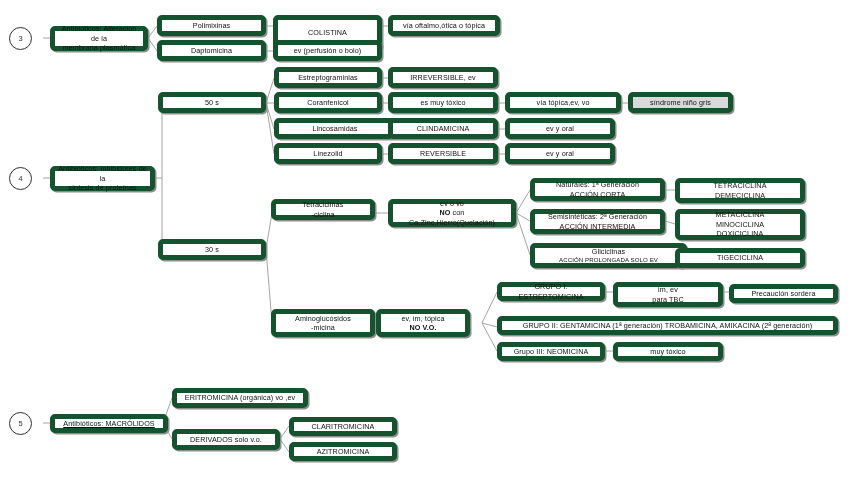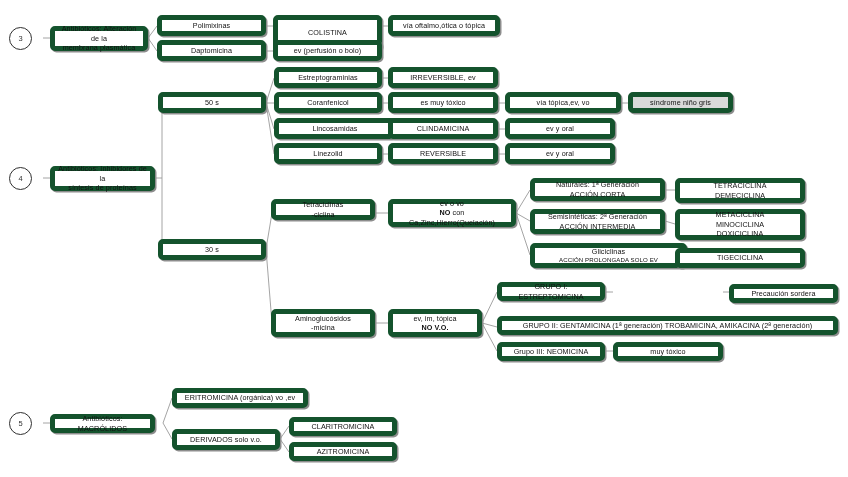--- a/index.html
+++ b/index.html
@@ -190,36 +190,42 @@
     </span>
   </div>
   <div class="node" style="left:675px;top:248px;width:130px;height:20px;">TIGECICLINA</div>
 
   <div class="node" style="left:271px;top:309px;width:104px;height:28px;">
     <span>
       <span class="ln">Aminoglucósidos</span>
       <span class="ln">-micina</span>
     </span>
   </div>
-  <div class="node" style="left:388px;top:309px;width:94px;height:28px;text-align:center;">
+  <div class="node" style="left:376px;top:309px;width:94px;height:28px;text-align:center;">
     <span>
       <span class="ln">ev, im, tópica</span>
       <span class="ln"><b>NO V.O.</b></span>
     </span>
   </div>
 
   <div class="node" style="left:497px;top:282px;width:108px;height:19px;">GRUPO I: ESTREPTOMICINA</div>
+  <div class="node" style="left:613px;top:282px;width:110px;height:25px;">
+    <span>
+      <span class="ln">im, ev</span>
+      <span class="ln">para TBC</span>
+    </span>
+  </div>
   <div class="node" style="left:729px;top:284px;width:109px;height:19px;">Precaución sordera</div>
 
   <div class="node" style="left:497px;top:316px;width:341px;height:19px;">GRUPO II: GENTAMICINA (1ª generación) TROBAMICINA, AMIKACINA (2ª generación)</div>
 
   <div class="node" style="left:497px;top:342px;width:108px;height:19px;">Grupo III: NEOMICINA</div>
   <div class="node" style="left:613px;top:342px;width:110px;height:19px;">muy tóxico</div>
 
   <div class="circle" style="left:9px;top:412px;">5</div>
-  <div class="node" style="left:50px;top:414px;width:105px;height:19px;">Antibióticos: MACRÓLIDOS</div>
+  <div class="node" style="left:50px;top:414px;width:118px;height:19px;text-decoration:underline;">Antibióticos: MACRÓLIDOS</div>
 
   <div class="node" style="left:172px;top:388px;width:136px;height:20px;">ERITROMICINA (orgánica) vo ,ev</div>
   <div class="node" style="left:172px;top:429px;width:108px;height:21px;">DERIVADOS solo v.o.</div>
   <div class="node" style="left:289px;top:417px;width:108px;height:19px;">CLARITROMICINA</div>
   <div class="node" style="left:289px;top:442px;width:108px;height:19px;">AZITROMICINA</div>
 
 </div>
 
 </body></html>

